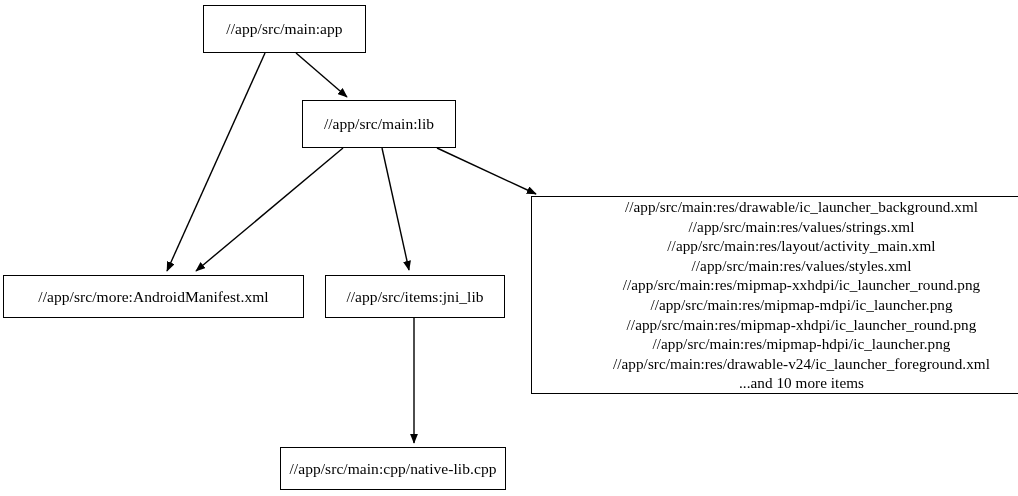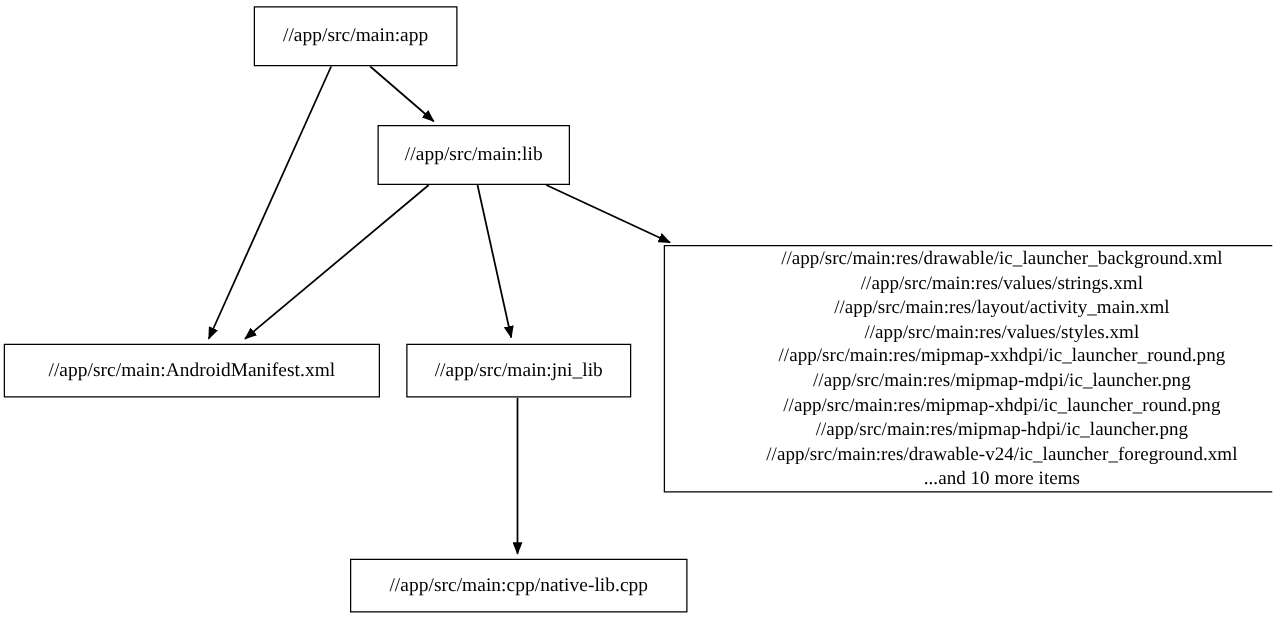--- a/index.html
+++ b/index.html
@@ -48,21 +48,21 @@
     font-size: 15.2px;
     line-height: 19.6px;
   }
 
   
   #node-app        { left: 203px; top: 5px;   width: 163px; height: 48px; }
   #node-lib        { left: 302px; top: 100px; width: 154px; height: 48px; }
   #node-manifest   { left: 3px;   top: 275px; width: 301px; height: 43px; }
   #node-jni-lib    { left: 325px; top: 275px; width: 180px; height: 43px; }
   #node-res        { left: 531px; top: 196px; width: 541px; height: 198px; }
-  #node-native-lib { left: 280px; top: 447px; width: 270px; height: 43px; text-align: right; }
+  #node-native-lib { left: 280px; top: 447px; width: 226px; height: 43px; text-align: right; }
 </style>
 </head>
 <body>
 
 <div id="graph-canvas">
 
   <svg id="edge-layer" viewBox="0 0 1018 496" width="1018" height="496" xmlns="http://www.w3.org/2000/svg">
     <defs>
       <marker id="arrowhead" markerWidth="10" markerHeight="8" refX="9.2" refY="4" orient="auto" markerUnits="userSpaceOnUse">
         <path d="M0,0 L10,4 L0,8 z" fill="#000000"></path>
@@ -96,25 +96,25 @@
 
   <div class="node" id="node-app">
     <span class="node-label">//app/src/main:app</span>
   </div>
 
   <div class="node" id="node-lib">
     <span class="node-label">//app/src/main:lib</span>
   </div>
 
   <div class="node" id="node-manifest">
-    <span class="node-label">//app/src/main:AndroidManifest.xml</span>
+    <span class="node-label">//app/src/more:AndroidManifest.xml</span>
   </div>
 
   <div class="node" id="node-jni-lib">
-    <span class="node-label">//app/src/main:jni_lib</span>
+    <span class="node-label">//app/src/items:jni_lib</span>
   </div>
 
   <div class="node node-multiline" id="node-res">
     <span class="node-label">//app/src/main:res/drawable/ic_launcher_background.xml
 //app/src/main:res/values/strings.xml
 //app/src/main:res/layout/activity_main.xml
 //app/src/main:res/values/styles.xml
 //app/src/main:res/mipmap-xxhdpi/ic_launcher_round.png
 //app/src/main:res/mipmap-mdpi/ic_launcher.png
 //app/src/main:res/mipmap-xhdpi/ic_launcher_round.png

